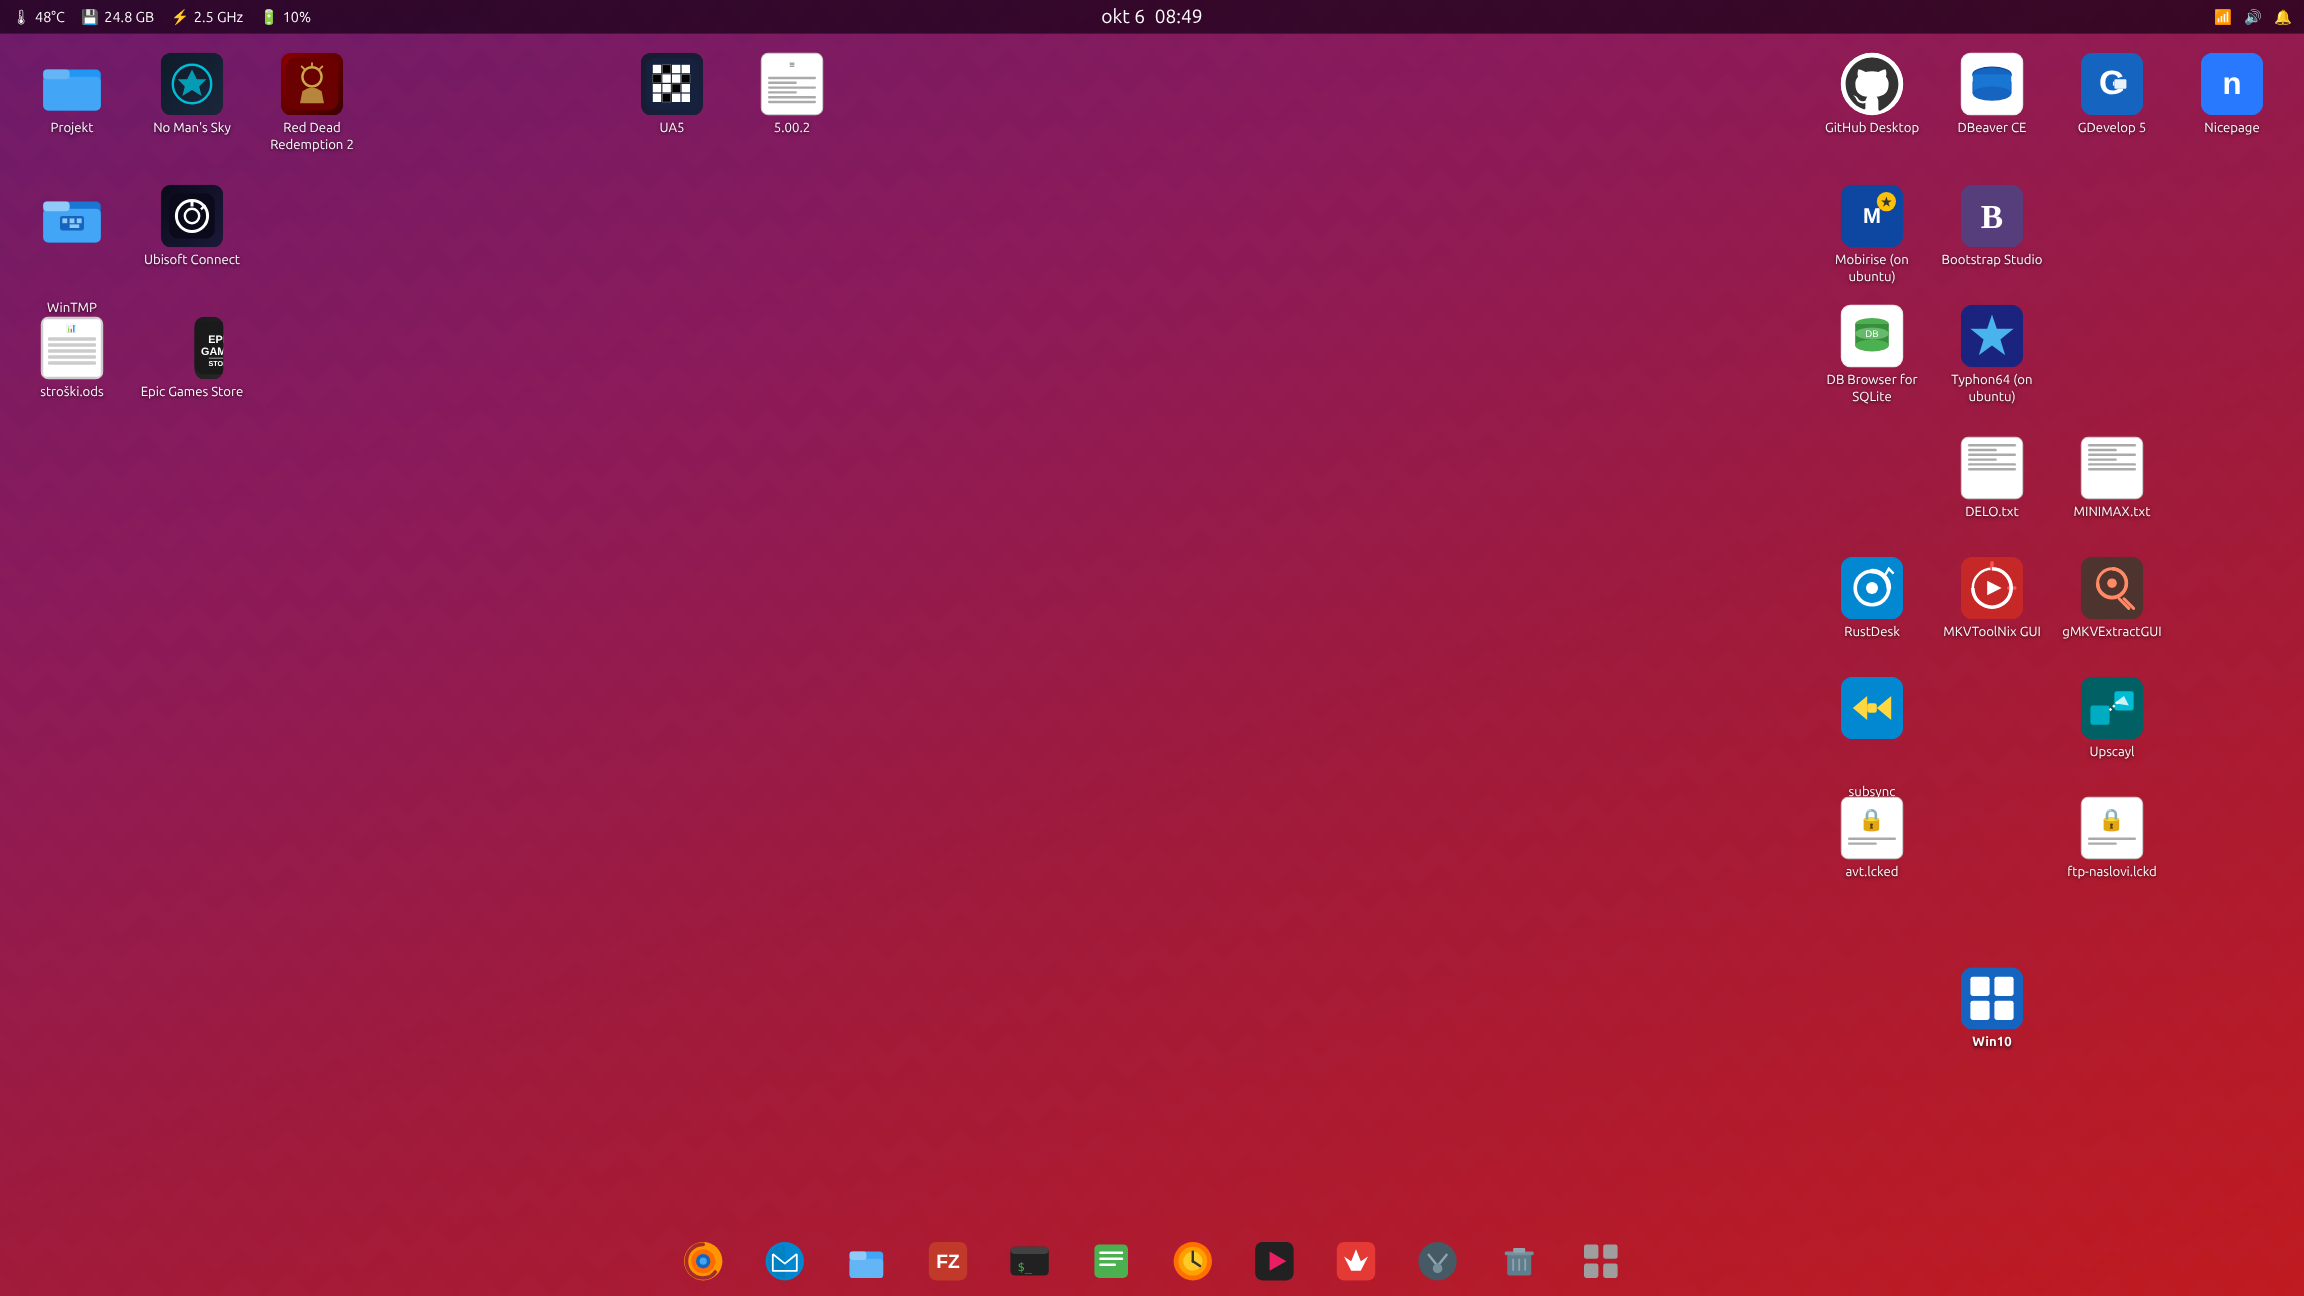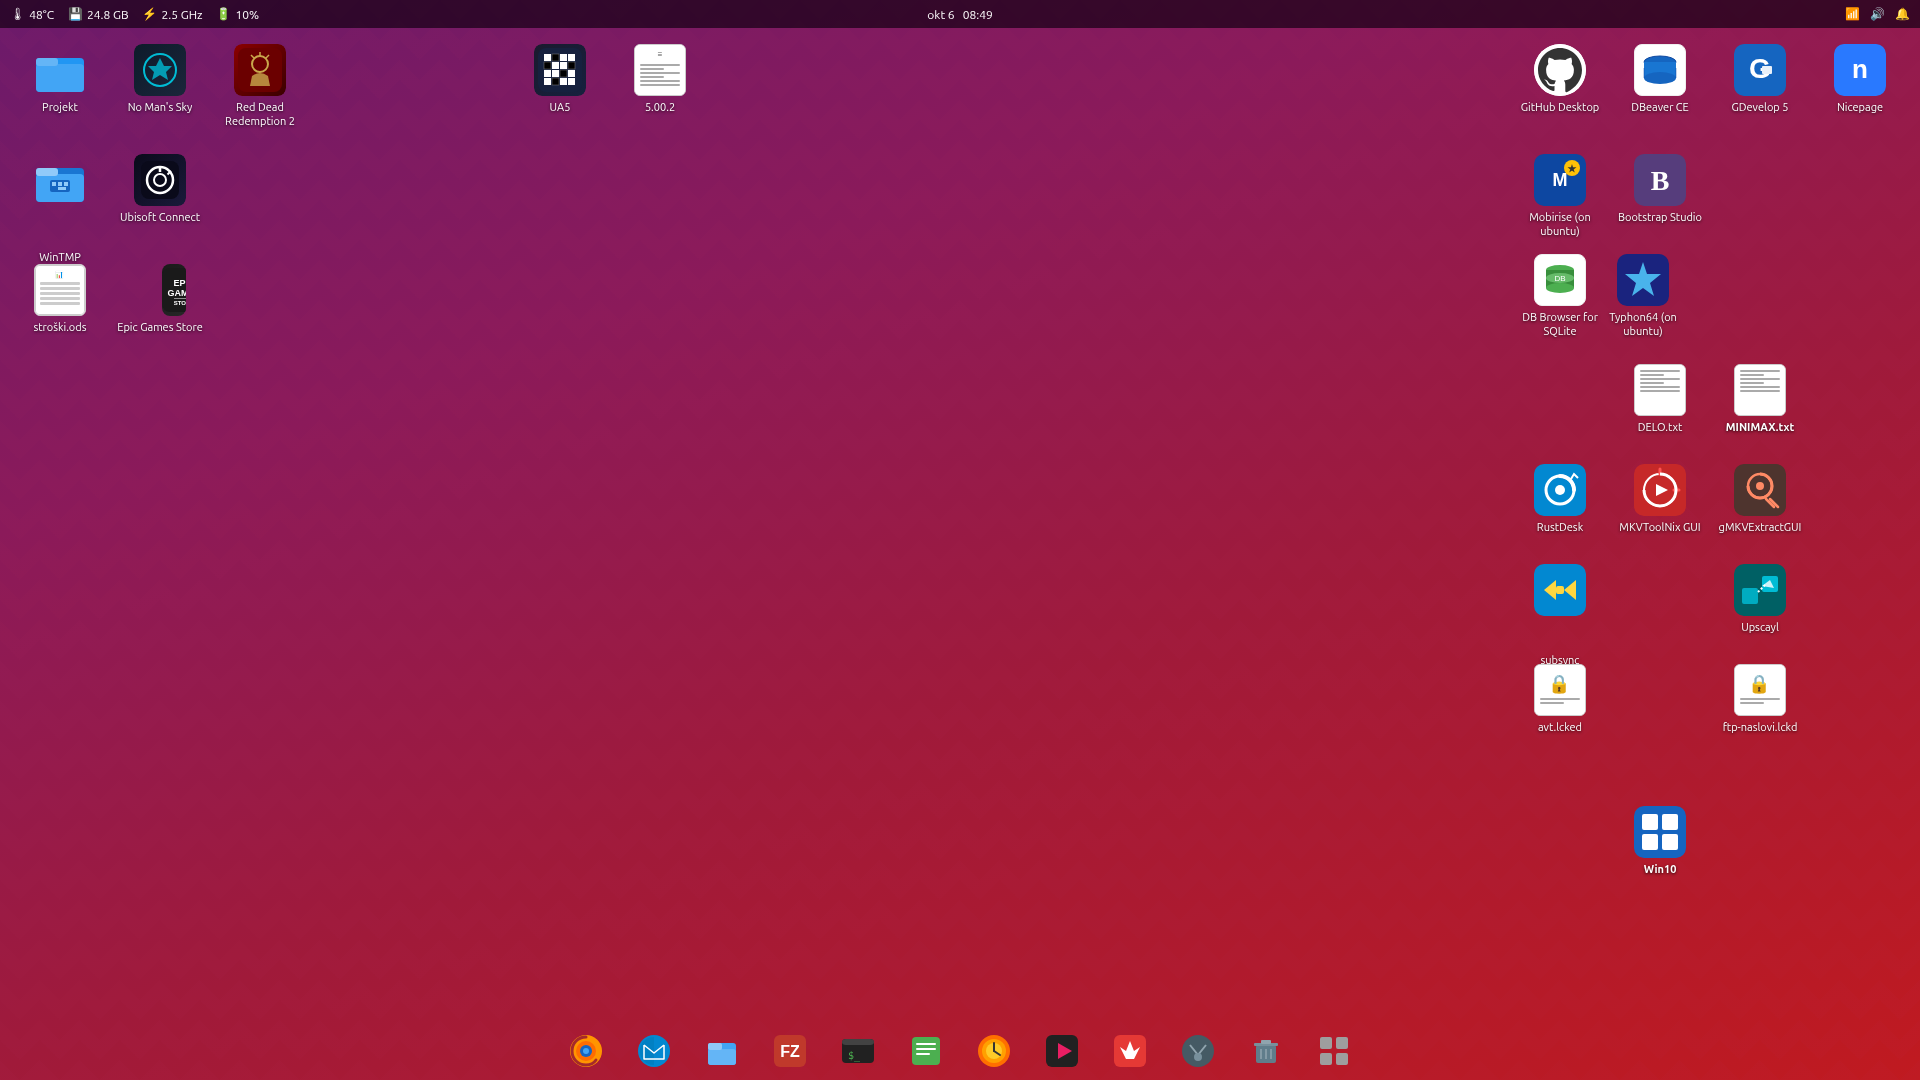--- a/index.html
+++ b/index.html
@@ -44,21 +44,21 @@
     .topbar-left {
       display: flex;
       align-items: center;
       gap: 14px;
       flex: 1;
     }
     .topbar-center {
       display: flex;
       align-items: center;
       gap: 8px;
-      font-size: 12px;
+      font-size: 16px;
     }
     .topbar-right {
       display: flex;
       align-items: center;
       gap: 10px;
       flex: 1;
       justify-content: flex-end;
     }
     .topbar-item {
       display: flex;
@@ -509,21 +509,21 @@
         <ellipse cx="22" cy="12" rx="14" ry="5" fill="#4caf50"></ellipse>
         <rect x="8" y="12" width="28" height="18" fill="#388e3c"></rect>
         <ellipse cx="22" cy="30" rx="14" ry="5" fill="#4caf50"></ellipse>
         <ellipse cx="22" cy="20" rx="14" ry="5" fill="#66bb6a"></ellipse>
         <text x="22" y="23" text-anchor="middle" fill="white" font-size="8" font-family="sans-serif">DB</text>
       </svg>
     </div>
     <span class="icon-label">DB Browser for SQLite</span>
   </div>
 
-  <div class="desktop-icon" style="position:absolute; top:220px; right:227px;">
+  <div class="desktop-icon" style="position:absolute; top:220px; right:210px;">
     <div class="icon-img">
       <svg width="52" height="52" viewBox="0 0 52 52">
         <rect width="52" height="52" rx="10" fill="#1a237e"></rect>
         <path d="M26 8 L30 20 L44 20 L33 29 L37 42 L26 34 L15 42 L19 29 L8 20 L22 20 Z" fill="#4fc3f7" opacity="0.9"></path>
       </svg>
     </div>
     <span class="icon-label">Typhon64 (on ubuntu)</span>
   </div>
 
   <div class="desktop-icon" style="position:absolute; top:330px; right:210px;">
@@ -533,21 +533,21 @@
         <div class="doc-line short"></div>
         <div class="doc-line"></div>
         <div class="doc-line short"></div>
         <div class="doc-line"></div>
         <div class="doc-line"></div>
       </div>
     </div>
     <span class="icon-label">DELO.txt</span>
   </div>
 
-  <div class="desktop-icon" style="position:absolute; top:330px; right:110px;font-weight:bold;">
+  <div class="desktop-icon" style="position:absolute; top:330px; right:110px;">
     <div class="icon-img" style="background:white; border:1px solid #ccc; border-radius:6px;">
       <div class="doc-icon-inner">
         <div class="doc-line"></div>
         <div class="doc-line short"></div>
         <div class="doc-line"></div>
         <div class="doc-line short"></div>
         <div class="doc-line"></div>
         <div class="doc-line"></div>
       </div>
     </div>

